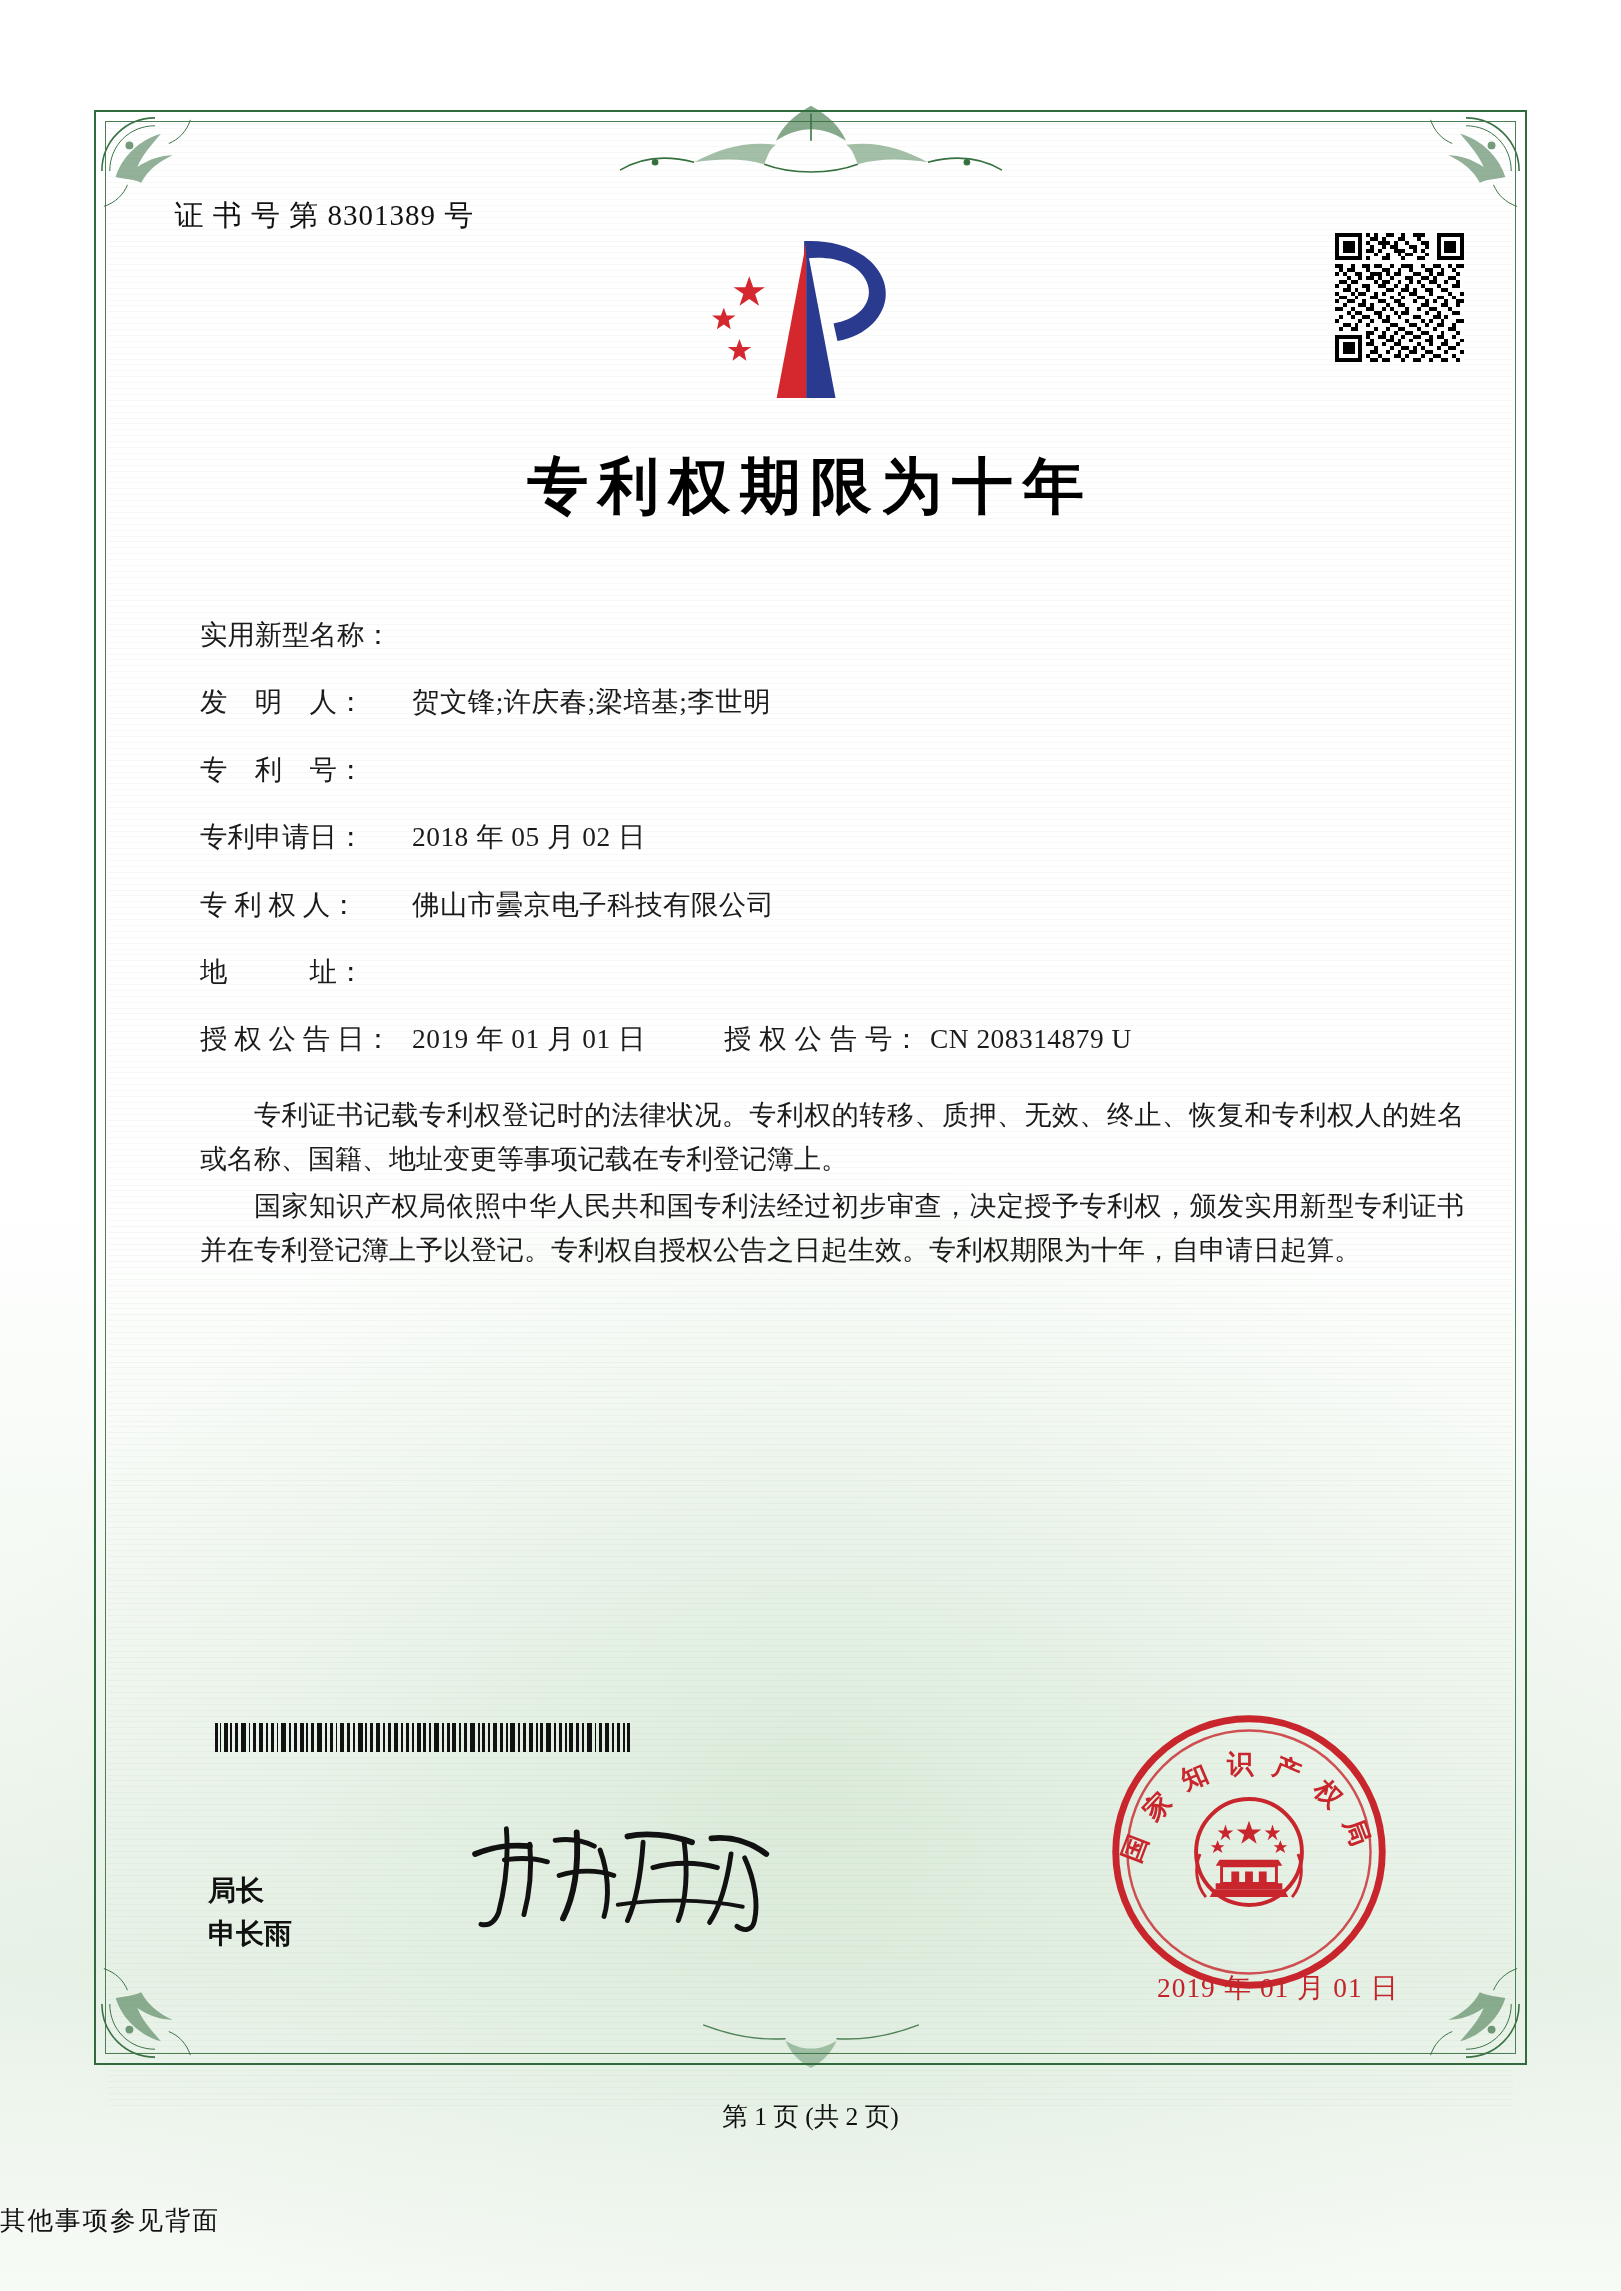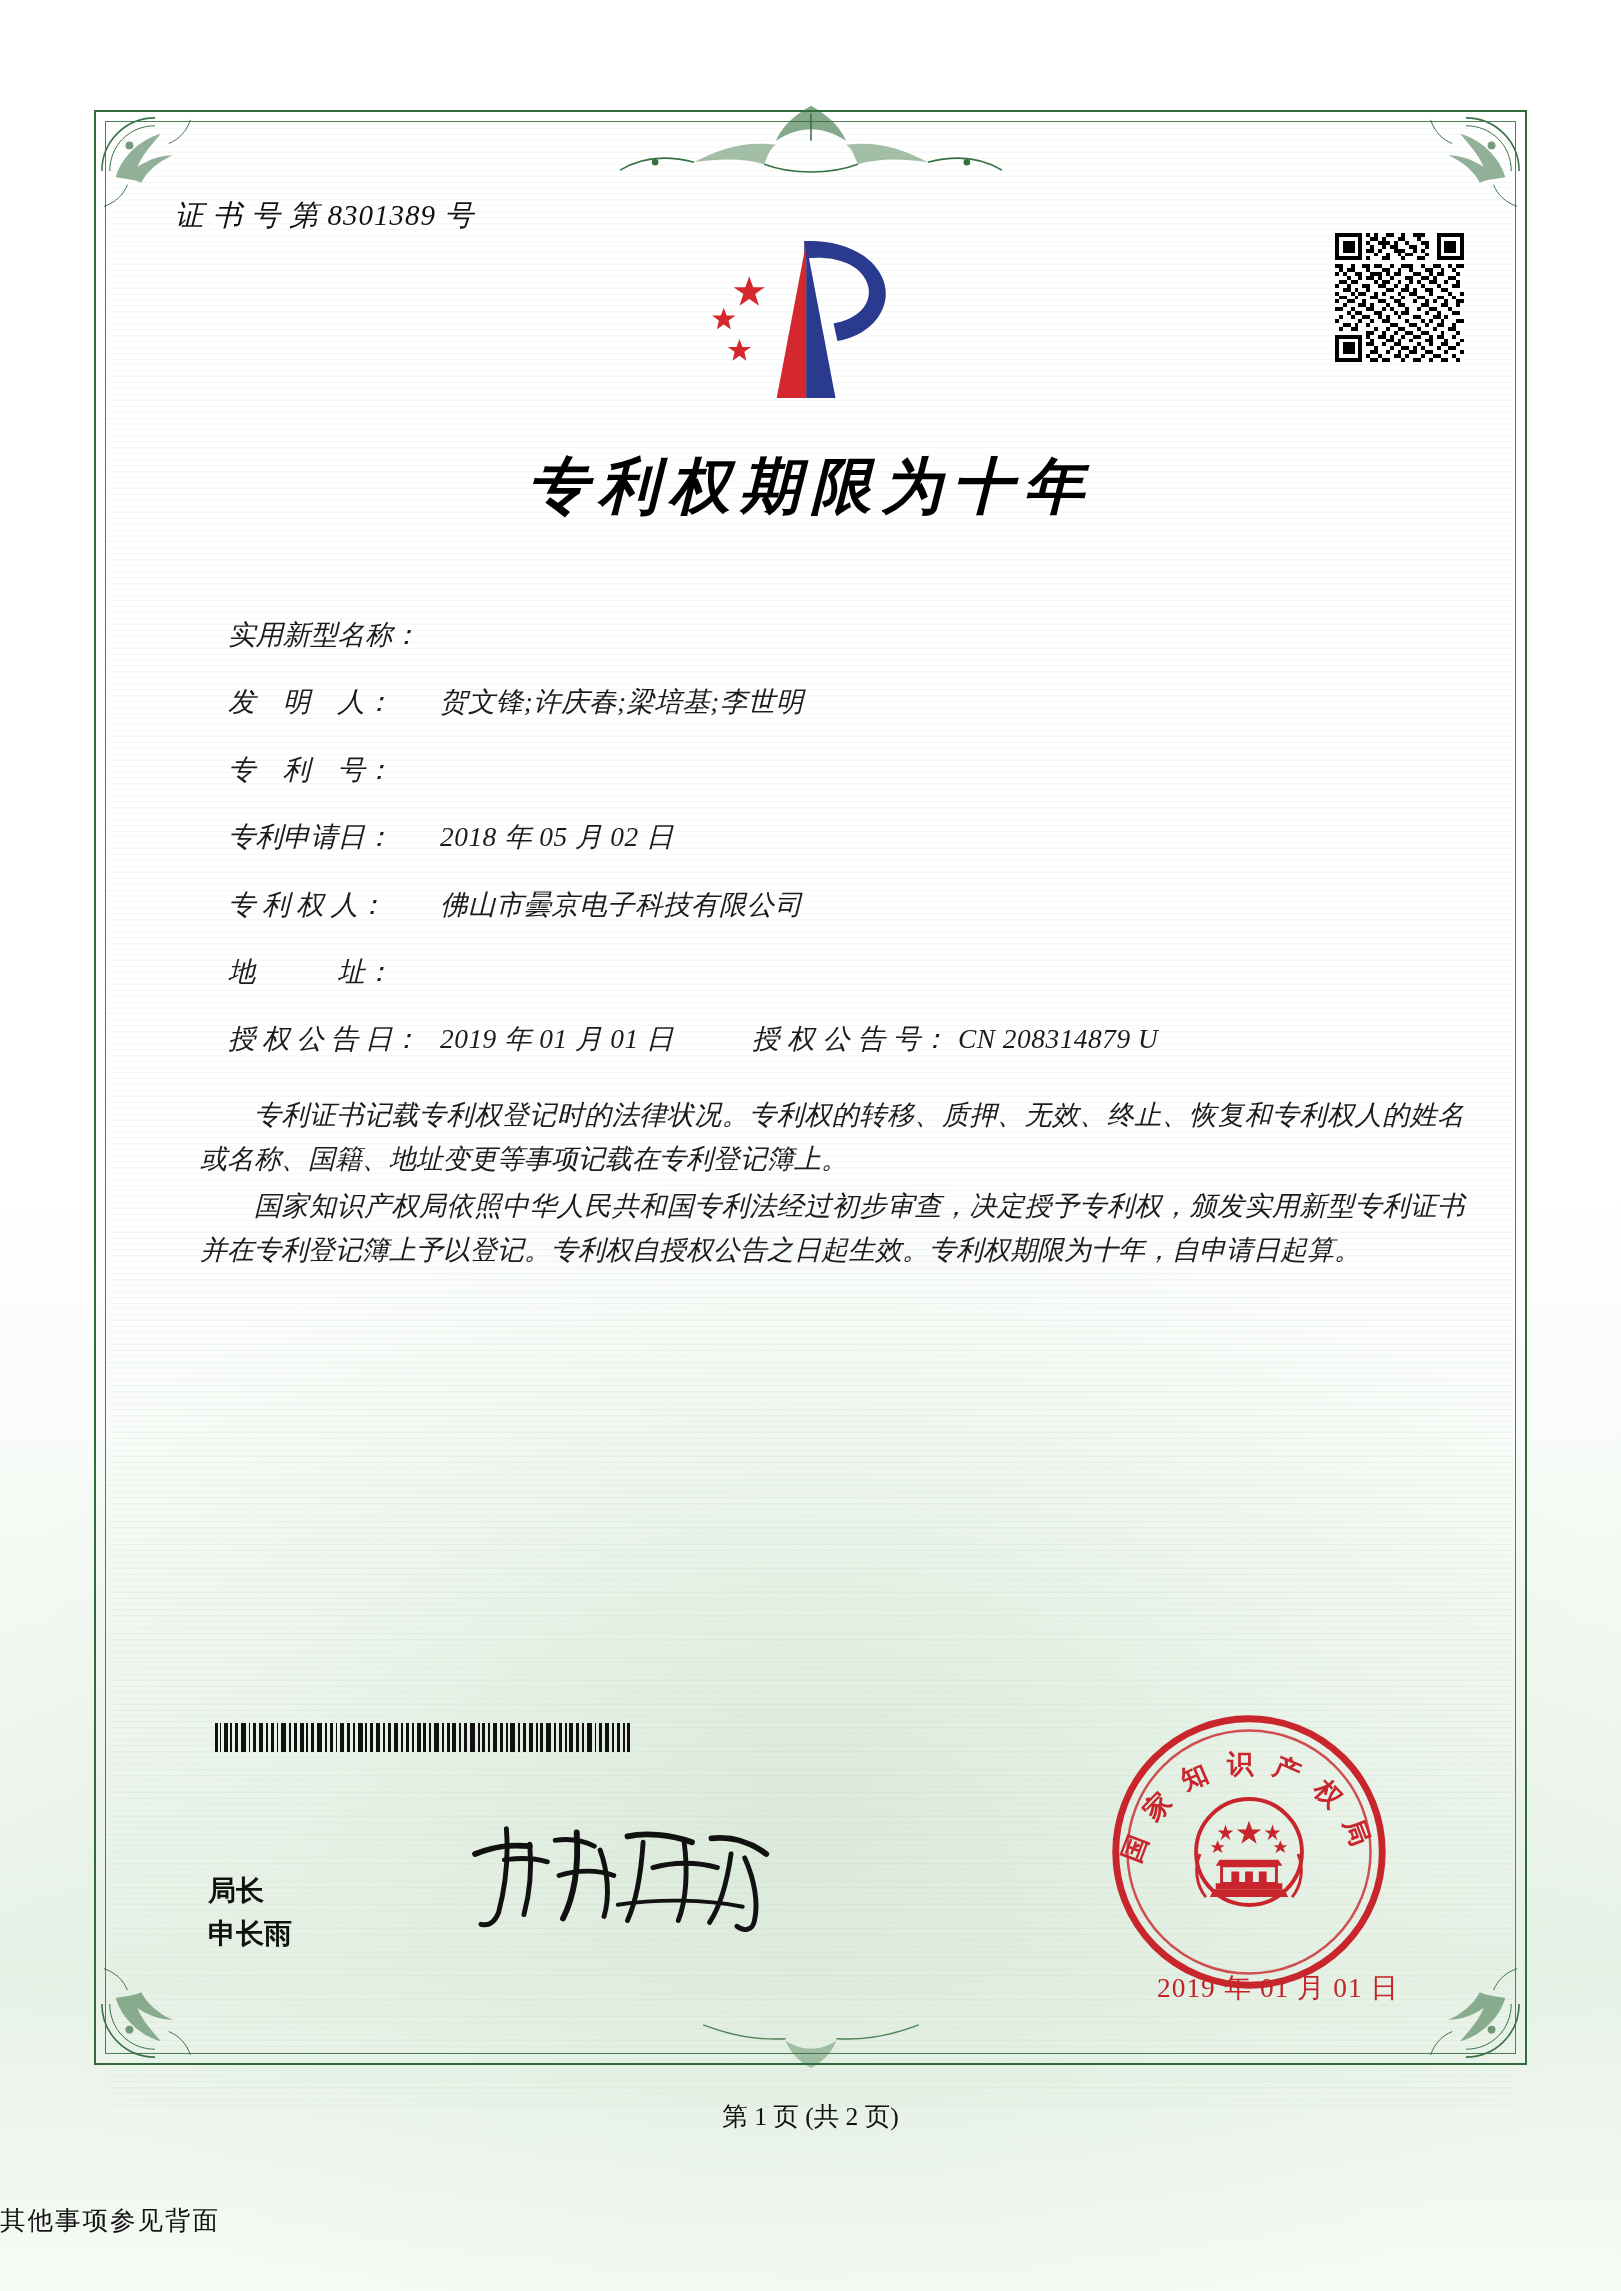--- a/index.html
+++ b/index.html
@@ -98,21 +98,20 @@
     opacity: .85;
   }
   .bottom-flourish svg { width:100%; height:100%; display:block; }
 
   
   .content {
     position: absolute;
     left: 147px;
     right: 147px;
     top: 196px;
-    font-style: italic;
   }
 
   .cert-no {
     font-size: 29px;
     letter-spacing: 1px;
     color: #111;
     margin-left: 27.4px;
   }
 
   
@@ -149,21 +148,20 @@
   .fields {
     margin-top: 94px;
     margin-left: 53px;
     font-size: 27.4px;
     line-height: 1;
   }
   .field-row {
     display: flex;
     align-items: flex-start;
     margin-bottom: 40px;
-    margin-left: 28px;
   }
   .field-label {
     width: 212px;
     flex: 0 0 212px;
     display: flex;
     justify-content: space-between;
     white-space: nowrap;
   }
   .field-label .lab-text { display:flex; width:100%; justify-content: space-between; }
   .field-label.tight .lab-text { justify-content: flex-start; }

